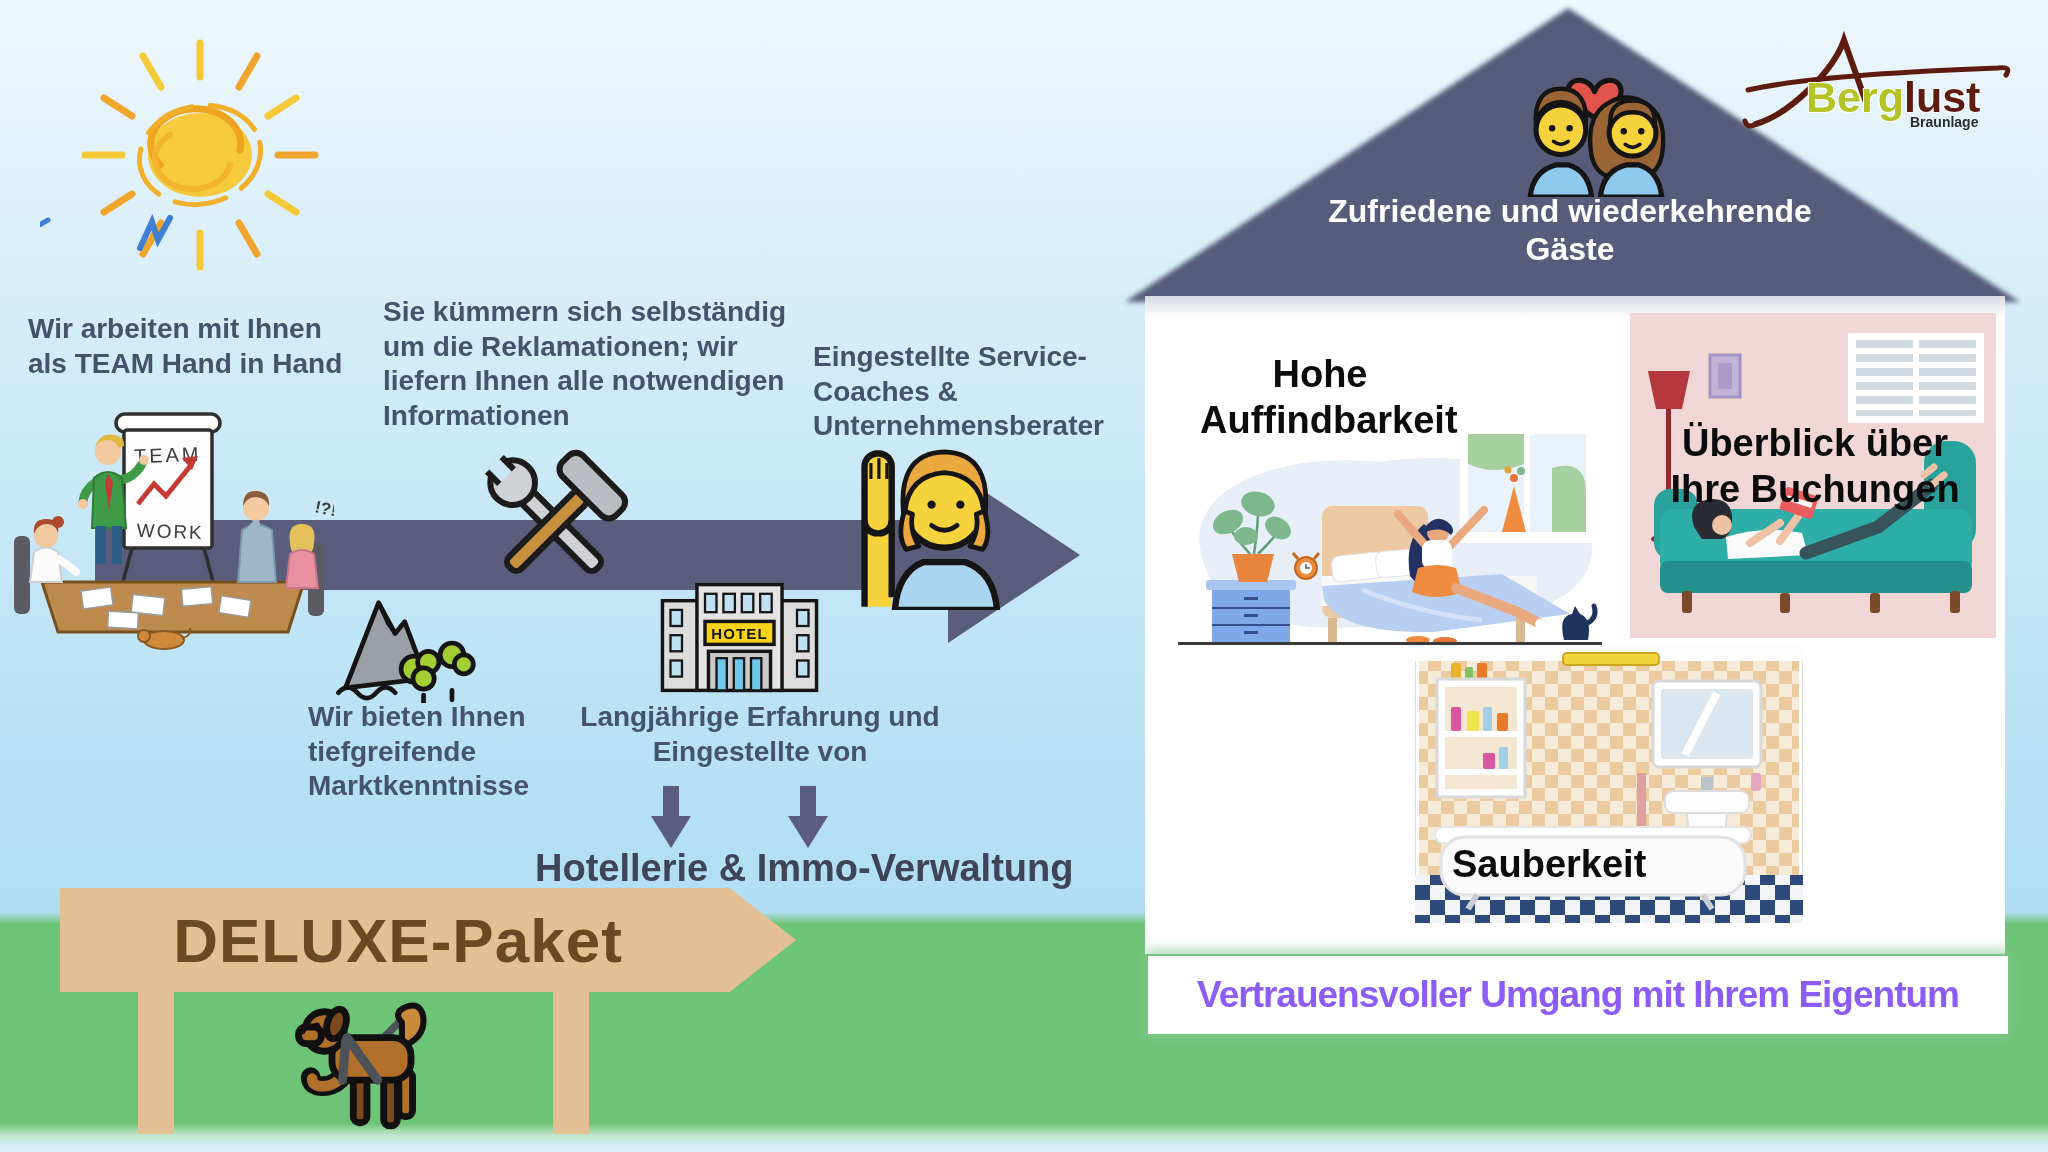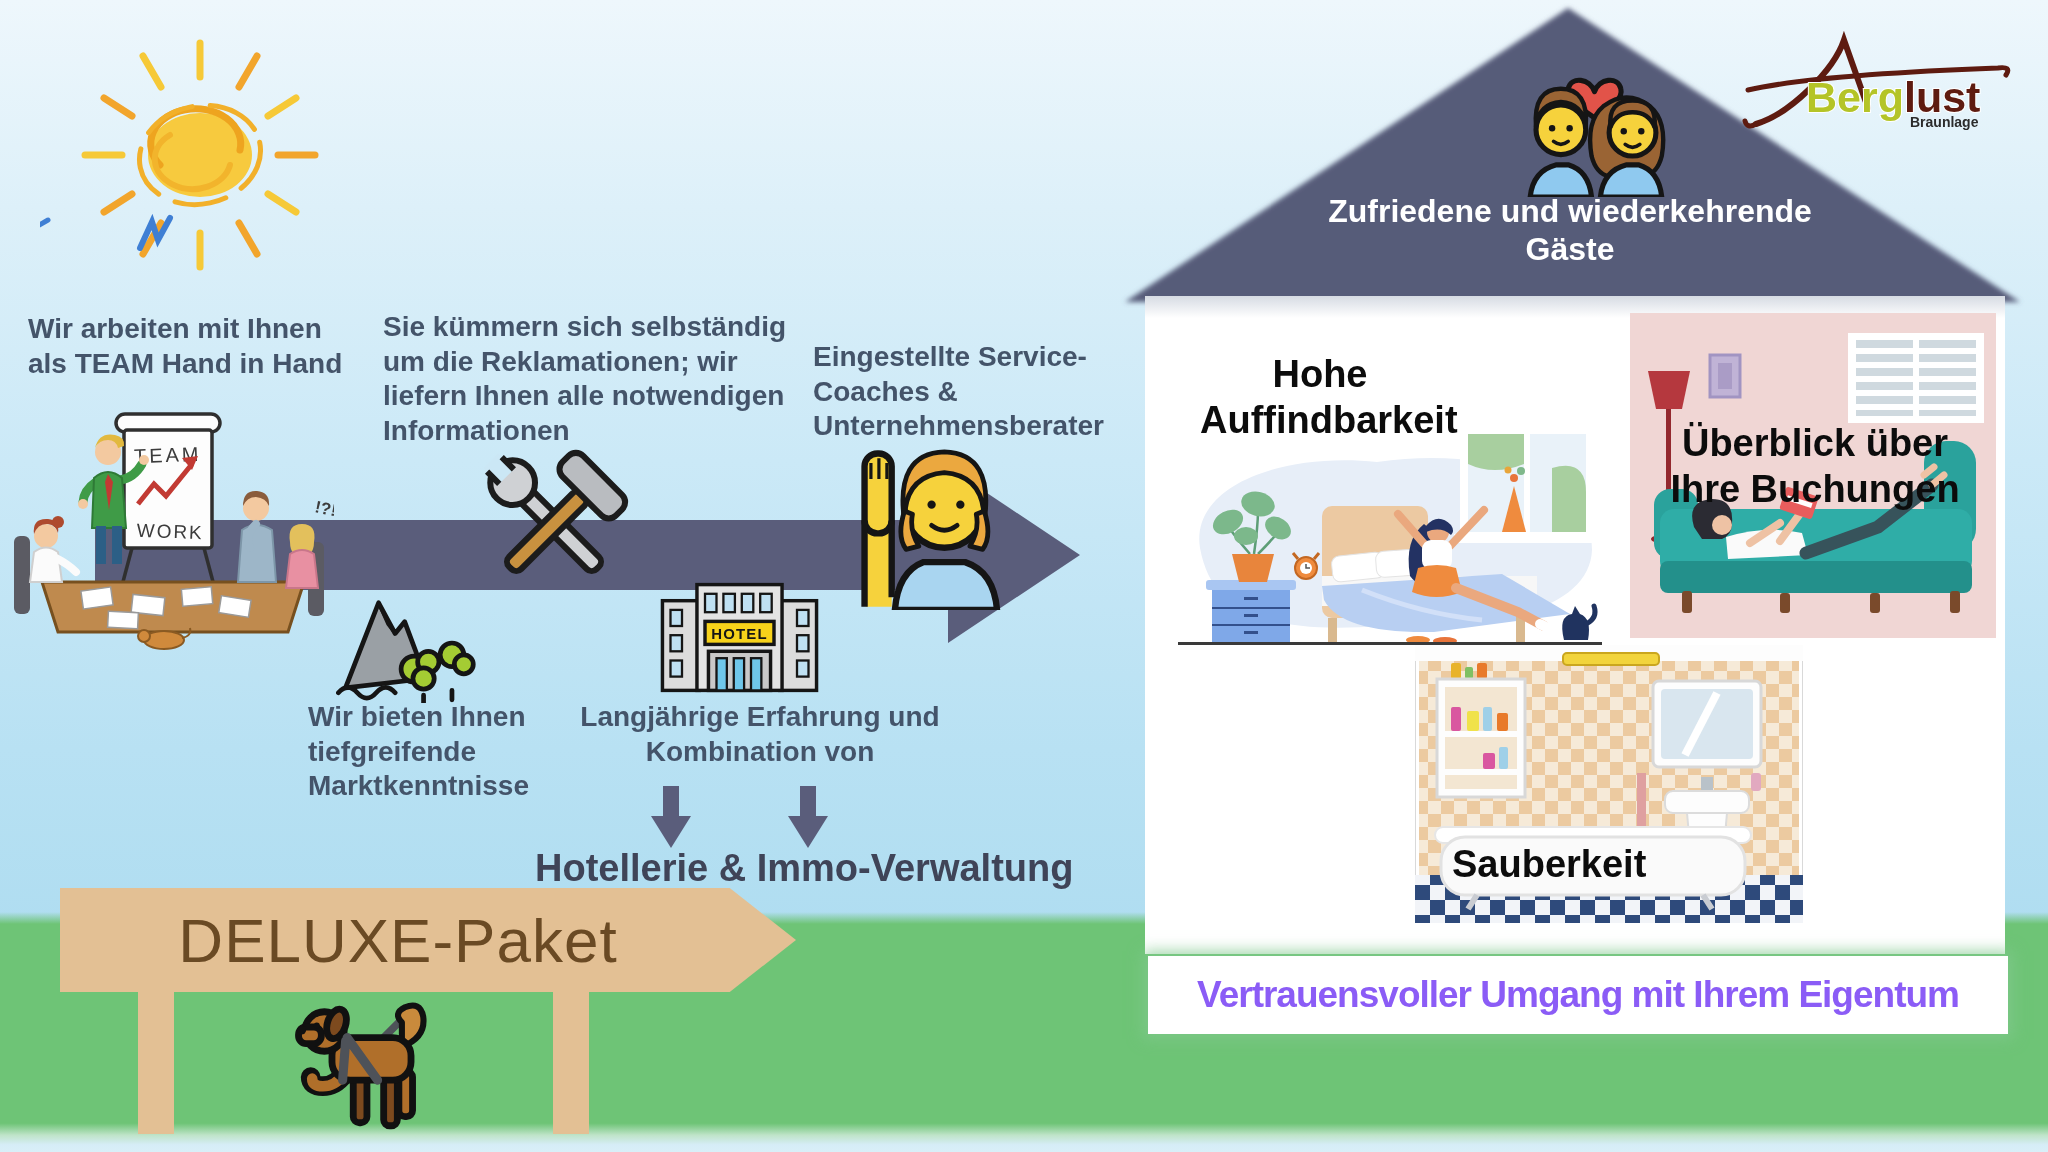--- a/index.html
+++ b/index.html
@@ -16,21 +16,21 @@
     font-size:32px;font-weight:bold;line-height:1.2}
   #house-body{left:1145px;top:296px;width:860px;height:658px;background:#ffffff;
     background:linear-gradient(180deg,#d6dbe3 0%,#ffffff 22px)}
   #banner{left:1148px;top:956px;width:860px;height:78px;background:#ffffff;
     display:flex;align-items:center;justify-content:center;
     box-shadow:0 0 14px 5px rgba(128,200,140,.75)}
   #banner .txt{color:#8b5cf6;font-size:37px;font-weight:bold;letter-spacing:-1px;white-space:nowrap}
   #deluxe-board{left:60px;top:888px;width:736px;height:104px;background:#e3c094;
     clip-path:polygon(0 0,91% 0,100% 50%,91% 100%,0 100%);
     display:flex;align-items:center;justify-content:center}
-  #deluxe-board .txt{color:#6a4a24;font-size:62px;font-weight:normal;letter-spacing:1px;margin-right:60px}
+  #deluxe-board .txt{color:#6a4a24;font-size:62px;font-weight:bold;letter-spacing:1px;margin-right:60px}
   .post{width:36px;background:#e3c094}
   #benefit1{left:1200px;top:352px;width:240px}
   #benefit2{left:30px;top:108px;width:310px;position:absolute}
   #benefit3{left:36px;top:196px;width:186px;position:absolute}
   #living-box{left:1630px;top:313px;width:366px;height:325px;background:#f0d6d4}
   #bath-box{left:1415px;top:645px;width:388px;height:278px;background:#ffffff;border:1px solid #d9d9d9}
   svg{display:block}
 </style>
 </head>
 <body>
@@ -60,24 +60,24 @@
         <line x1="121" y1="67" x2="103" y2="36"></line>
         <line x1="160" y1="57" x2="160" y2="23"></line>
         <line x1="228" y1="96" x2="256" y2="78"></line>
       </g>
       <path d="M100,228 l12,-26 6,18 12,-22" stroke="#3f7fd4" stroke-width="6"></path>
       <path d="M-6,208 l14,-8" stroke="#3f7fd4" stroke-width="5"></path>
     </g>
   </svg>
 
   <div class="abs step" style="left:28px;top:312px;width:340px">Wir arbeiten mit Ihnen als TEAM Hand in Hand</div>
-  <div class="abs step" style="left:383px;top:310px;width:415px">Sie kümmern sich selbständig um die Reklamationen; wir liefern Ihnen alle notwendigen Informationen</div>
+  <div class="abs step" style="left:383px;top:295px;width:415px">Sie kümmern sich selbständig um die Reklamationen; wir liefern Ihnen alle notwendigen Informationen</div>
   <div class="abs step" style="left:308px;top:700px;width:250px">Wir bieten Ihnen tiefgreifende Marktkenntnisse</div>
   <div class="abs step" style="left:813px;top:340px;width:312px">Eingestellte Service-Coaches &amp; Unternehmensberater</div>
-  <div class="abs step" style="left:575px;top:700px;width:370px;text-align:center">Langjährige Erfahrung und Kombination von</div>
+  <div class="abs step" style="left:575px;top:700px;width:370px;text-align:center">Langjährige Erfahrung und Eingestellte von</div>
   <div class="abs step" style="left:535px;top:845px;width:430px;text-align:center;white-space:nowrap;color:#3f4458;font-size:38px">Hotellerie &amp; Immo-Verwaltung</div>
 
   <svg class="abs" style="left:648px;top:786px;width:46px;height:62px" viewBox="0 0 46 62">
     <path d="M15,0 h16 v30 h12 L23,62 3,30 h12 z" fill="#5a5d7b"></path>
   </svg>
   <svg class="abs" style="left:785px;top:786px;width:46px;height:62px" viewBox="0 0 46 62">
     <path d="M15,0 h16 v30 h12 L23,62 3,30 h12 z" fill="#5a5d7b"></path>
   </svg>
 
   <svg class="abs" style="left:88px;top:455px;width:1005px;height:200px" viewBox="0 0 1005 200">

